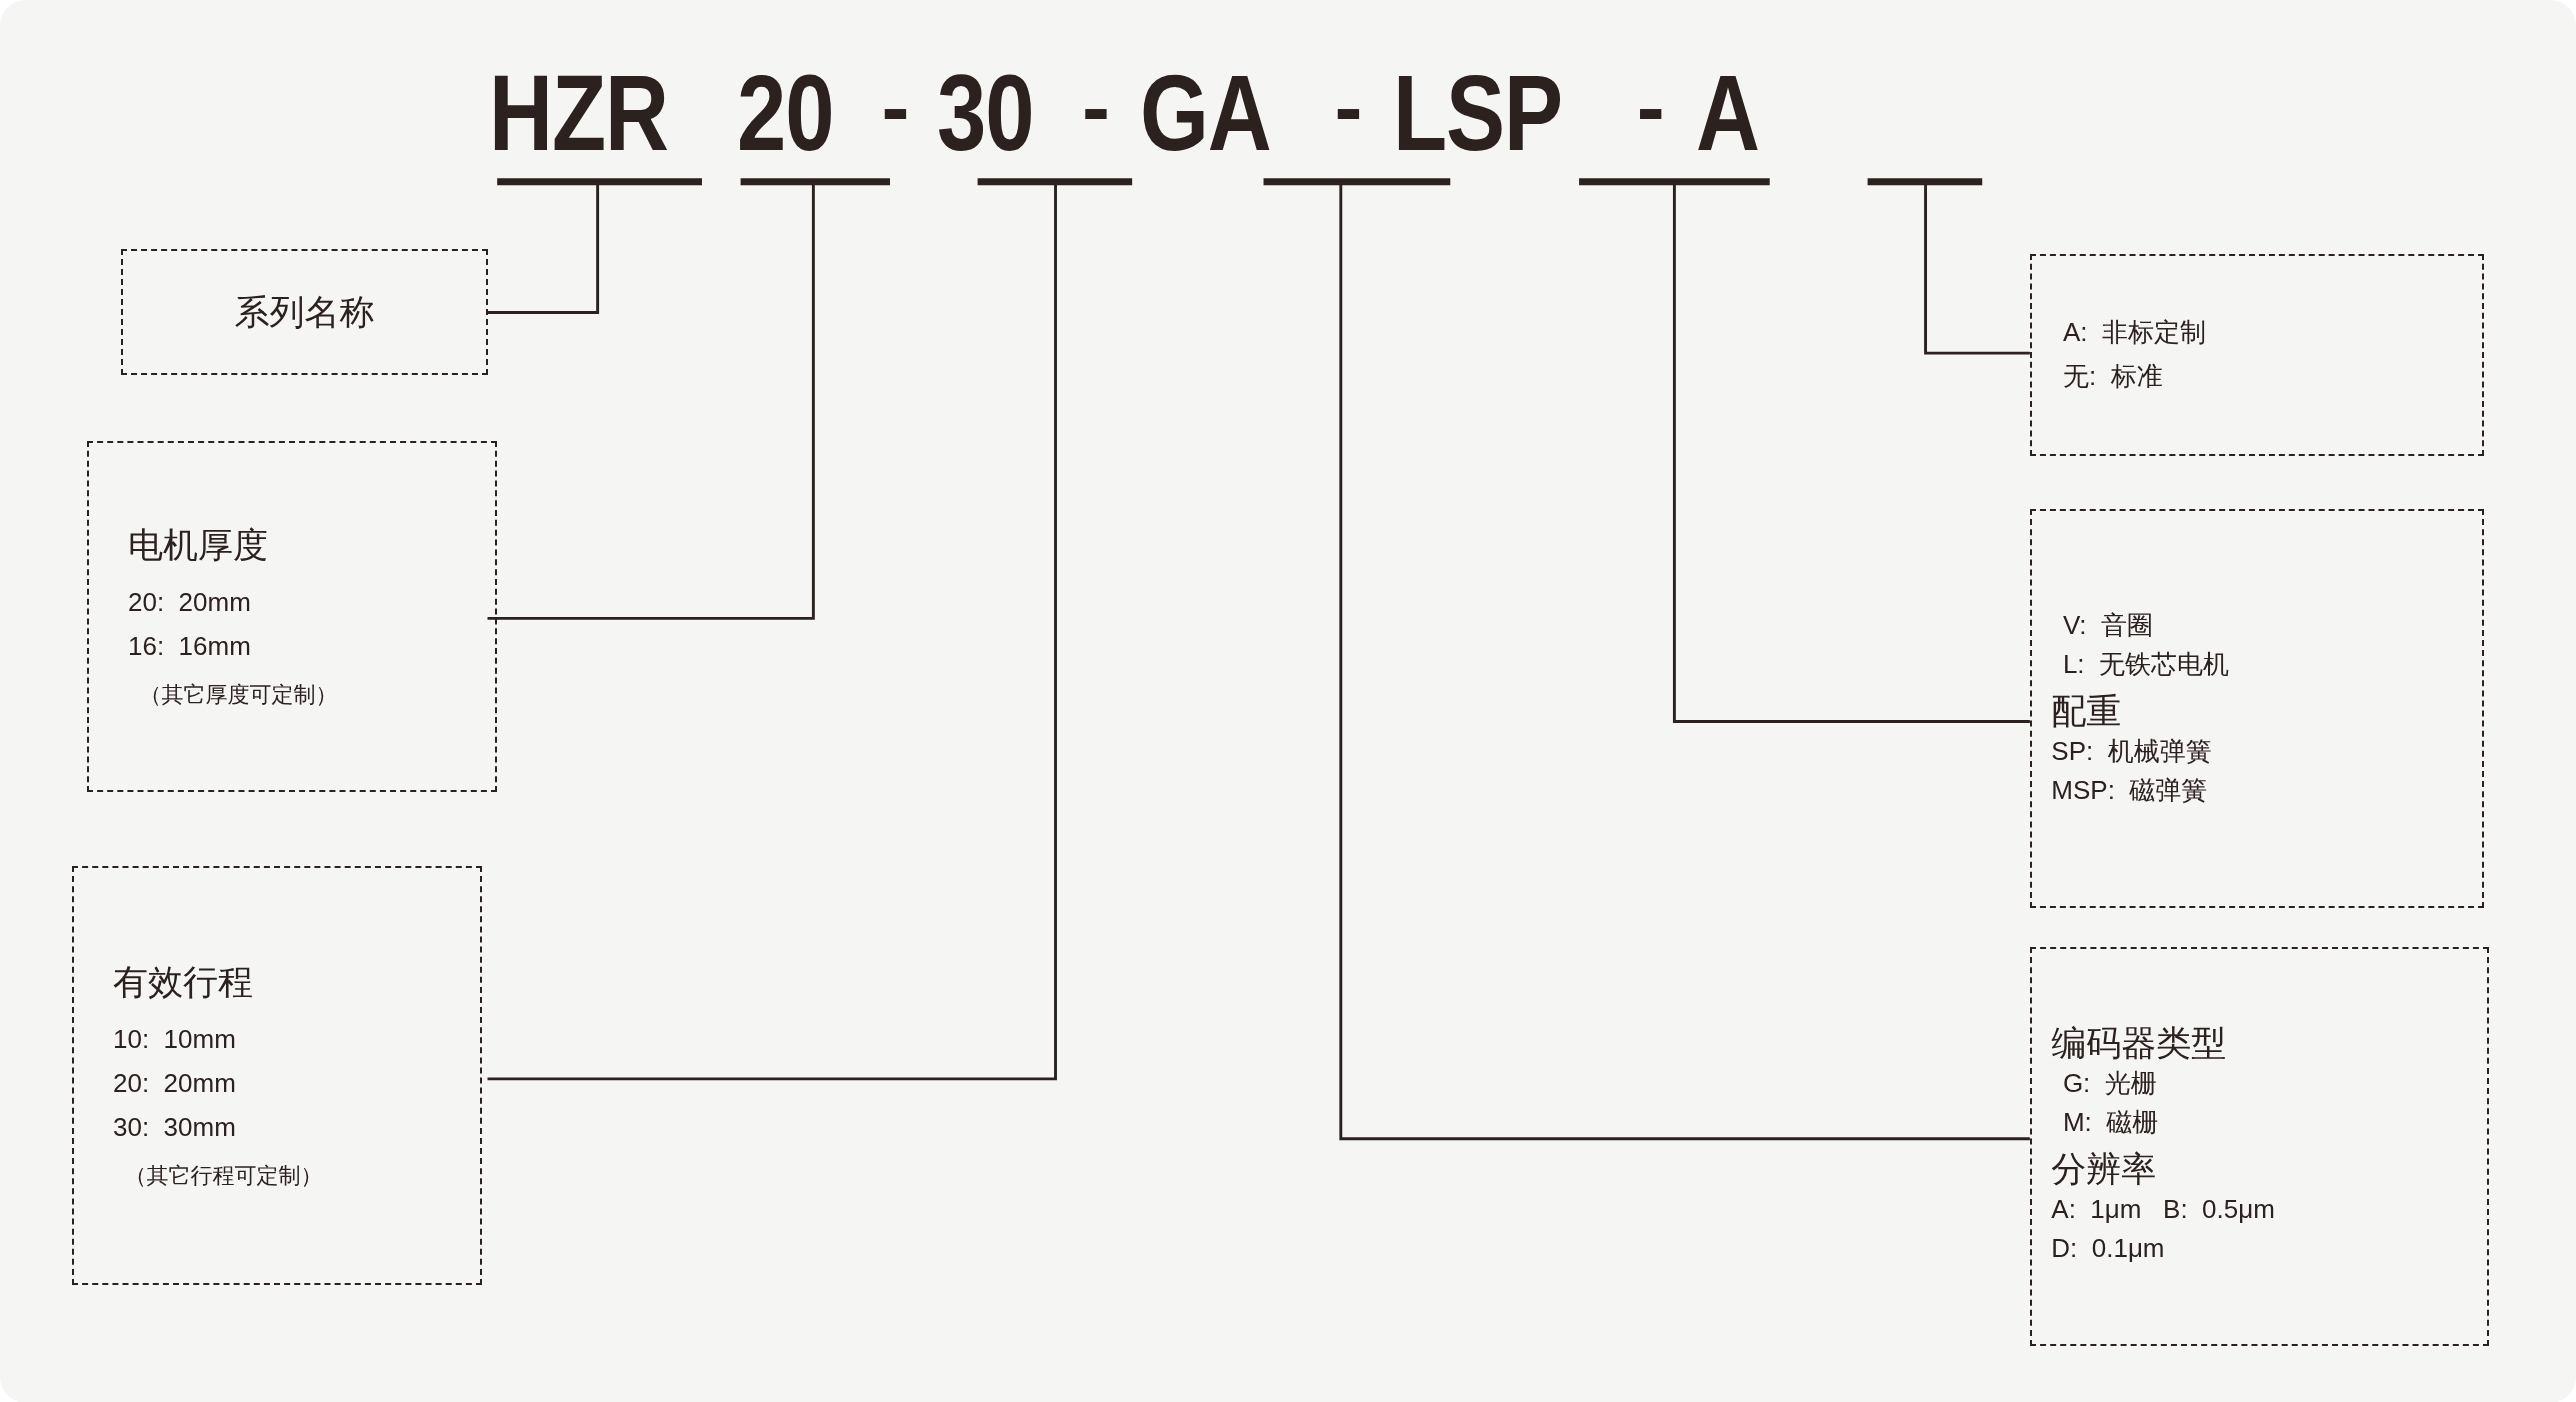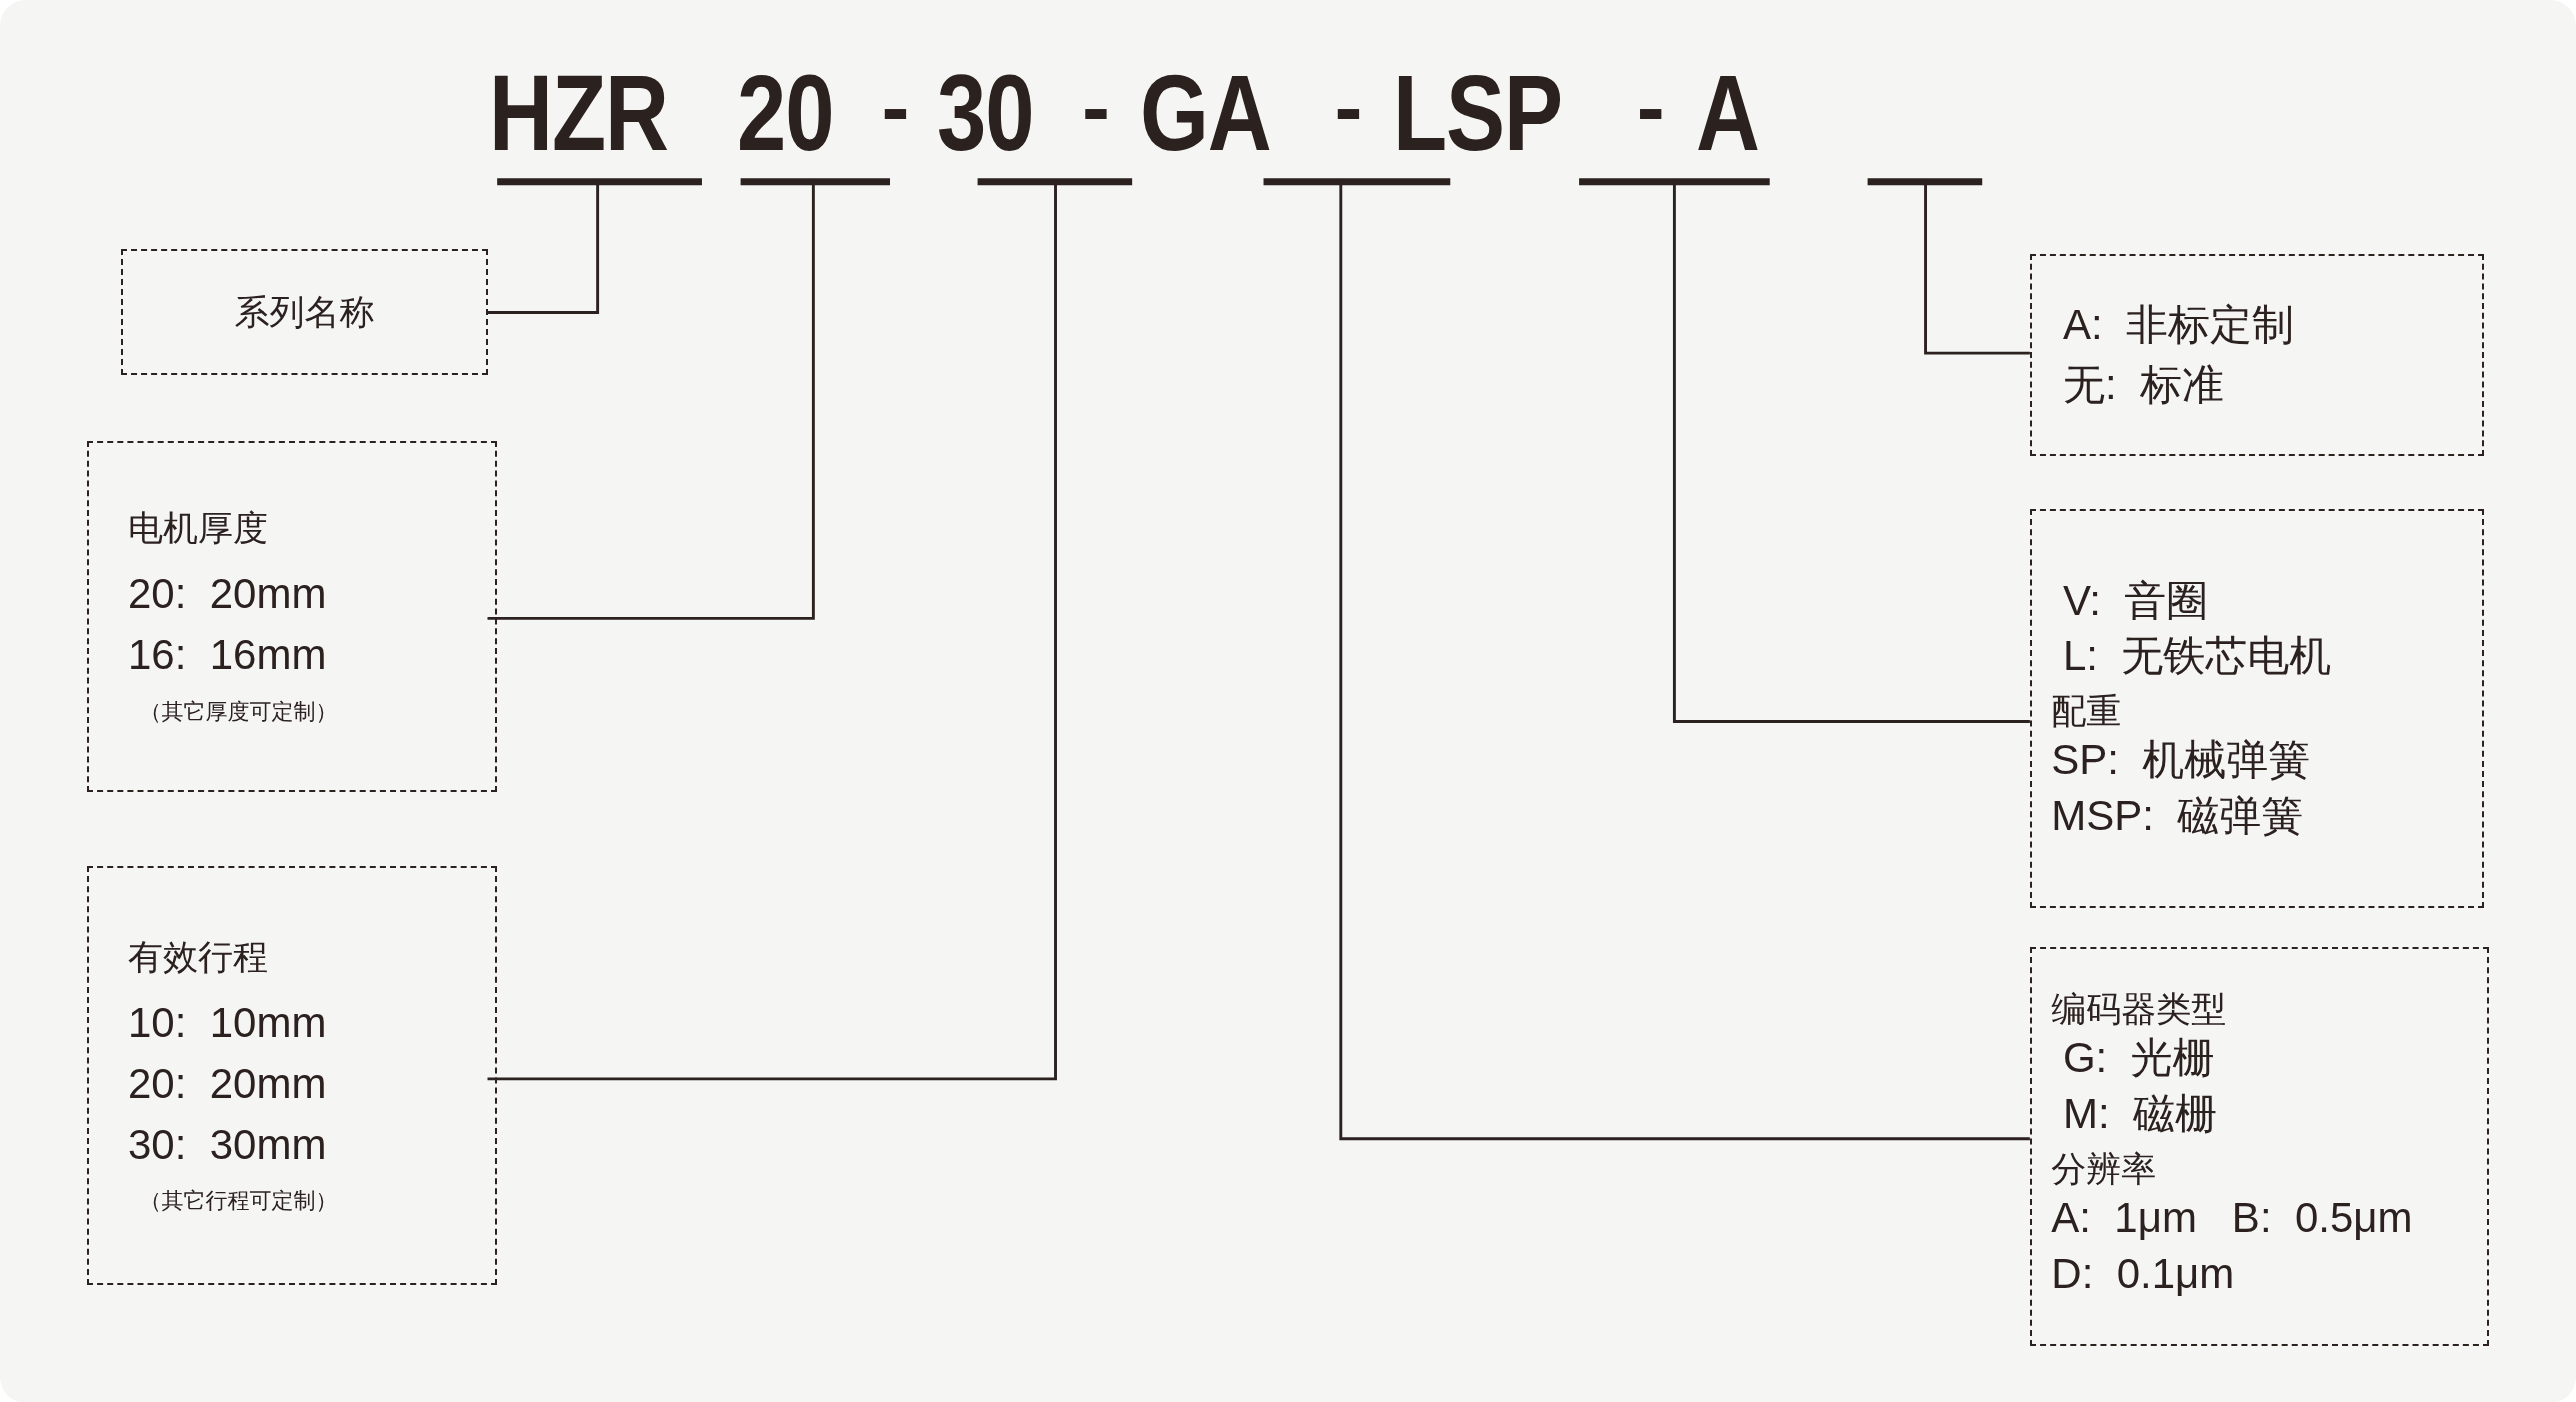--- a/index.html
+++ b/index.html
@@ -67,21 +67,21 @@
     flex-direction: column;
     justify-content: center;
   }
   .box-title {
     font-size: 35px;
     line-height: 1.05;
     margin-bottom: 16.7px;
     white-space: pre;
   }
   .box-line {
-    font-size: 42px;
+    font-size: 26px;
     line-height: 1.05;
     margin: 8.4px 0;
     white-space: pre;
   }
   .box-note {
     font-size: 22px;
     line-height: 1.05;
     margin-top: 14px;
     white-space: pre;
   }
@@ -146,21 +146,21 @@
     <div class="box-title" style="margin-bottom:0; text-align:left;">系列名称</div>
   </div>
 
   <div class="spec-box pad-l-60" style="left:87px; top:441px; width:410px; height:351px;">
     <div class="box-title">电机厚度</div>
     <div class="box-line">20:  20mm</div>
     <div class="box-line">16:  16mm</div>
     <div class="box-note" style="padding-left:11.6px;">（其它厚度可定制）</div>
   </div>
 
-  <div class="spec-box pad-l-60" style="left:87px; top:866px; width:410px; height:419px;">
+  <div class="spec-box pad-l-60" style="left:72px; top:866px; width:410px; height:419px;">
     <div class="box-title">有效行程</div>
     <div class="box-line">10:  10mm</div>
     <div class="box-line">20:  20mm</div>
     <div class="box-line">30:  30mm</div>
     <div class="box-note" style="padding-left:11.6px;">（其它行程可定制）</div>
   </div>
 
   <div class="spec-box pad-l-48" style="left:2030px; top:254px; width:454px; height:202px;">
     <div class="box-line">A:  非标定制</div>
     <div class="box-line">无:  标准</div>

